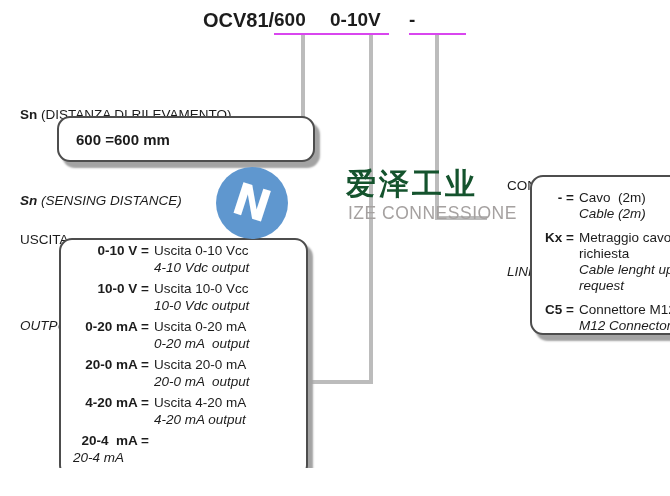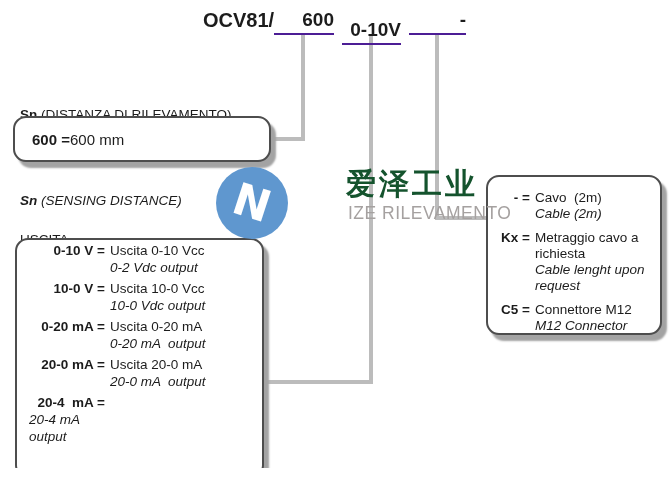--- a/index.html
+++ b/index.html
@@ -1,24 +1,24 @@
 <!DOCTYPE html>
 <html><head>
 <meta charset="utf-8">
 <style>
   html,body{margin:0;padding:0;background:#ffffff;}
   #page{position:relative;width:670px;height:468px;background:#ffffff;overflow:hidden;
         font-family:"Liberation Sans",sans-serif;color:#1c1c1c;}
 
   
   .prefix{position:absolute;left:203px;top:9px;font-size:20px;font-weight:bold;z-index:3;}
-  .seg{position:absolute;top:9px;height:24px;border-bottom:2px solid #4c1d95;
-       text-align:right;font-weight:bold;font-size:19px;z-index:3;}
+  .seg{position:absolute;top:9px;height:24px;border-bottom:2px solid #d946ef;
+       text-align:left;font-weight:bold;font-size:19px;z-index:3;}
   .seg:nth-of-type(1){left:274px;width:60px;}
-  .seg:nth-of-type(2){left:342px;width:59px;margin-top:10px;}
+  .seg:nth-of-type(2){left:330px;width:59px;}
   .seg:nth-of-type(3){left:409px;width:57px;}
 
   
   .line{position:absolute;background:#bcbcbc;z-index:2;}
   .v1{left:301px;top:35px;width:4px;height:106px;}
   .h1{left:270px;top:137px;width:35px;height:4px;}
   .v2{left:369px;top:35px;width:4px;height:349px;}
   .h2{left:263px;top:380px;width:110px;height:4px;}
   .v3{left:435px;top:35px;width:4px;height:185px;}
   .h3{left:435px;top:216px;width:52px;height:4px;}
@@ -27,21 +27,21 @@
   .sec-label{position:absolute;font-size:13.5px;line-height:16px;z-index:3;white-space:pre-wrap;}
   .sn-label{left:20px;top:75px;}
   .out-label{left:20px;top:200px;}
   .link-label{left:507px;top:146px;}
   .it-line{display:block;}
   .en-line{display:block;font-style:italic;margin-top:38px;}
   .b{font-weight:bold;}
 
   
   .box{position:absolute;background:#ffffff;border:2px solid #4d4d4d;border-radius:13px;
-       box-shadow:5px 6px 2px #a3a3a3;z-index:3;box-sizing:border-box;}
+       box-shadow:5px 6px 2px #a3a3a3;z-index:3;box-sizing:border-box;margin-left:44px;}
   .box-600{left:13px;top:116px;width:258px;height:46px;display:flex;align-items:center;
            padding-left:17px;font-size:15px;}
   .box-out{left:15px;top:238px;width:249px;height:240px;padding:2px 4px 0 12px;}
   .box-link{left:486px;top:175px;width:176px;height:160px;padding:13px 6px 0 8px;}
 
   
   .entry{display:grid;column-gap:5px;font-size:13.5px;line-height:17px;}
   .box-out .entry{grid-template-columns:76px 1fr;margin-bottom:4px;}
   .box-link .entry{grid-template-columns:34px 1fr;margin-bottom:8px;line-height:16px;}
   .entry .code{font-weight:bold;text-align:right;white-space:pre;}
@@ -81,44 +81,44 @@
   <div class="line v2"></div>
   <div class="line h2"></div>
   <div class="line v3"></div>
   <div class="line h3"></div>
 
   <svg class="wm-circle" viewBox="0 0 72 72">
     <circle cx="36" cy="36" r="36" fill="#5f97cf"></circle>
     <text x="36" y="51" text-anchor="middle" font-family="DejaVu Sans, sans-serif" font-size="44" font-weight="bold" fill="#ffffff" transform="rotate(18 36 36)">N</text>
   </svg>
   <div class="wm-cn">爱泽工业</div>
-  <div class="wm-en">IZE RILEVAMENTO</div>
+  <div class="wm-en">IZE CONNESSIONE</div>
 
   <div class="sec-label sn-label">
     <span class="it-line"><span class="b">Sn</span><span> (DISTANZA DI RILEVAMENTO)</span></span>
     <span class="en-line"><span class="b">Sn</span><span> (SENSING DISTANCE)</span></span>
   </div>
 
   <div class="box box-600">
     <span class="b" style="white-space:pre;">600 =</span>
-    <span style="white-space:pre;">600 mm</span>
+    <span style="white-space:pre;font-weight:bold;">600 mm</span>
   </div>
 
   <div class="sec-label out-label">
     <span class="it-line">USCITA</span>
     <span class="en-line">OUTPUT</span>
   </div>
 
   <div class="box box-out">
 
       <div class="entry">
         <span class="code">0-10 V =</span>
         <span class="it">Uscita 0-10 Vcc</span>
         <span></span>
-        <span class="en">0-2 Vdc output</span>
+        <span class="en">4-10 Vdc output</span>
       </div>
 
       <div class="entry">
         <span class="code">10-0 V =</span>
         <span class="it">Uscita 10-0 Vcc</span>
         <span></span>
         <span class="en">10-0 Vdc output</span>
       </div>
 
       <div class="entry">
@@ -128,20 +128,26 @@
         <span class="en">0-20 mA  output</span>
       </div>
 
       <div class="entry">
         <span class="code">20-0 mA =</span>
         <span class="it">Uscita 20-0 mA</span>
         <span></span>
         <span class="en">20-0 mA  output</span>
       </div>
 
+      <div class="entry">
+        <span class="code">4-20 mA =</span>
+        <span class="it">Uscita 4-20 mA</span>
+        <span></span>
+        <span class="en">4-20 mA output</span>
+      </div>
 
       <div class="entry">
         <span class="code">20-4  mA =</span>
         <span></span>
         <span class="en">20-4 mA output</span>
       </div>
     </div>
 
   <div class="sec-label link-label">
     <span class="it-line">CONNESSIONE</span>

